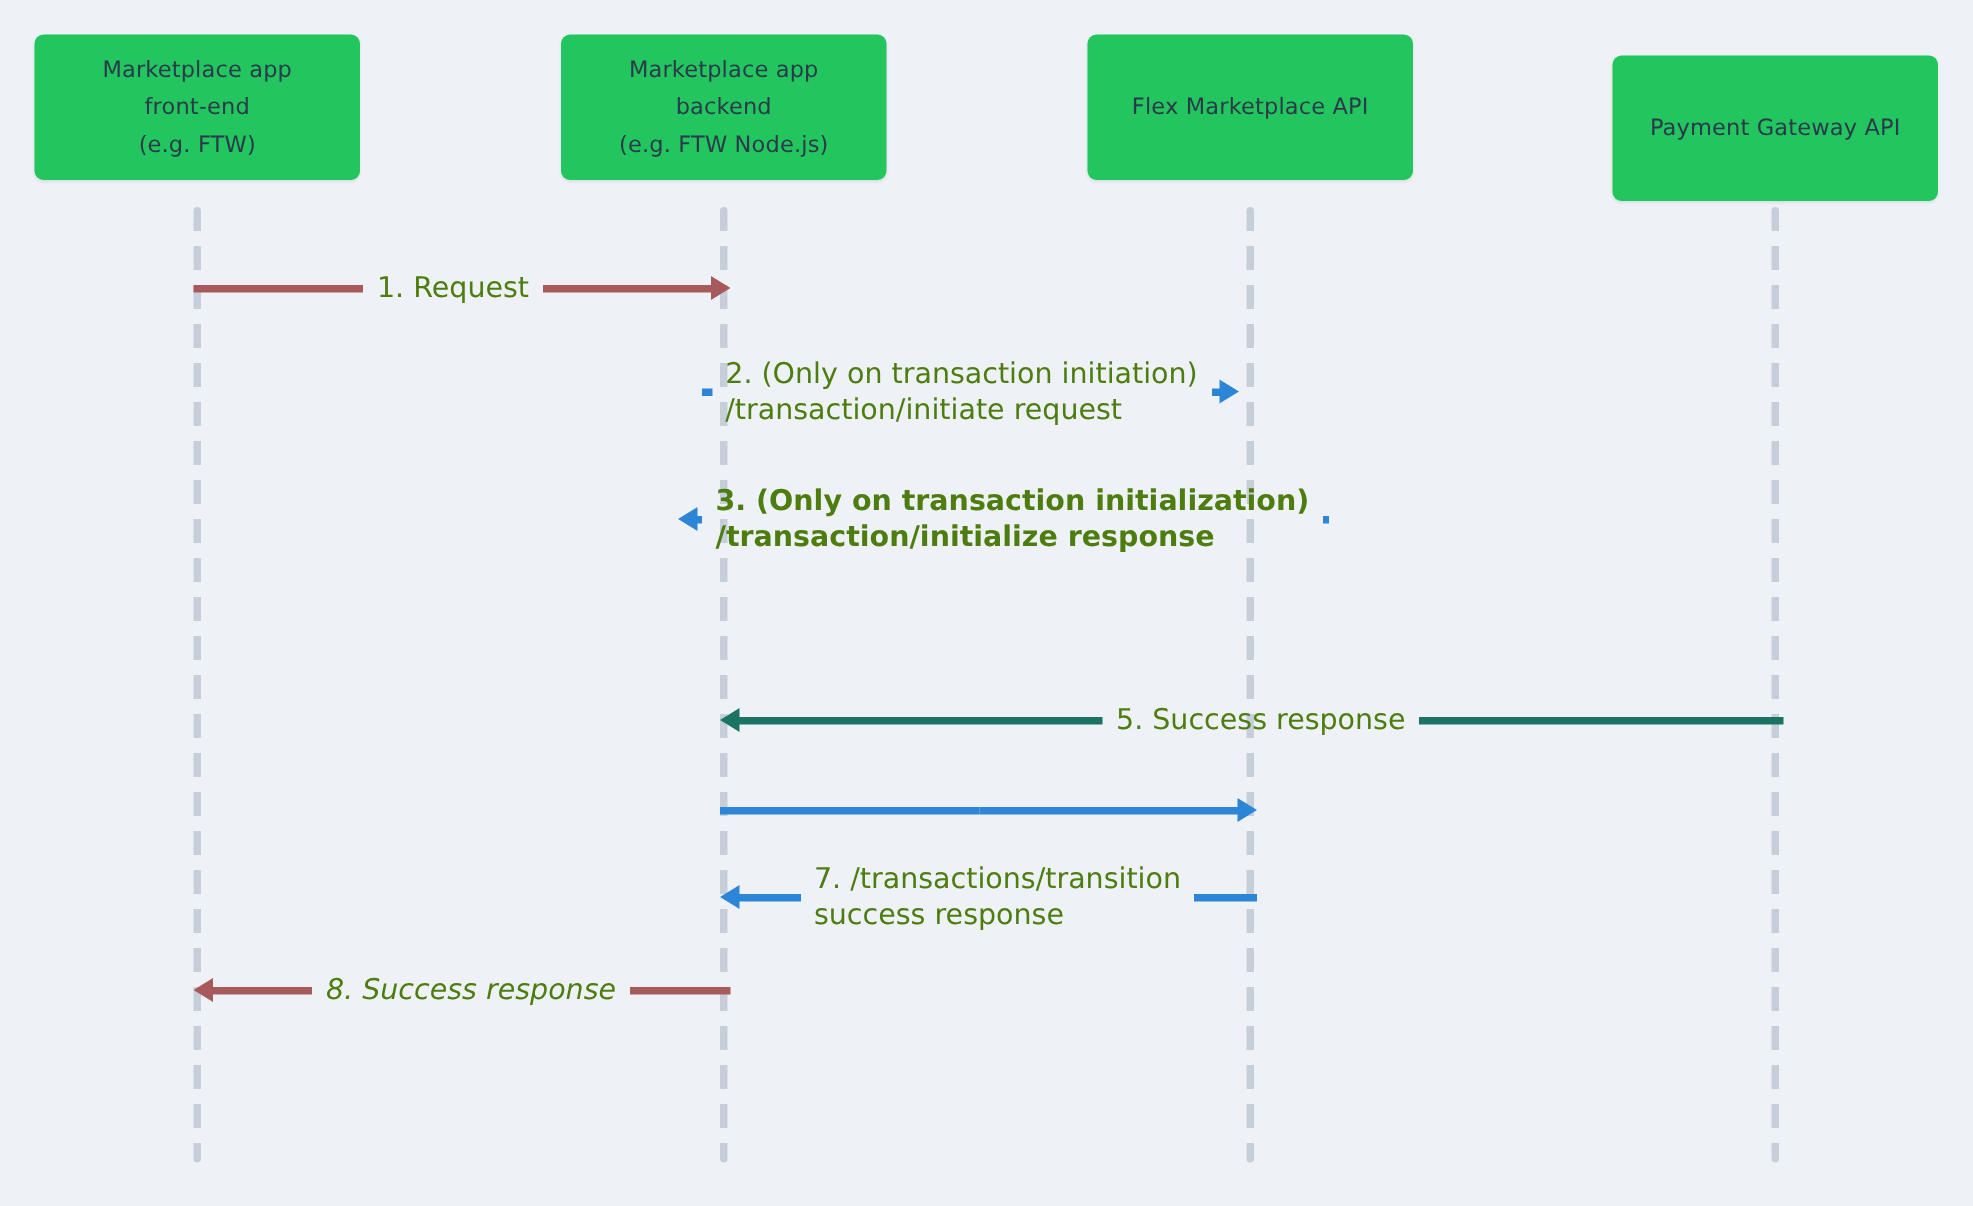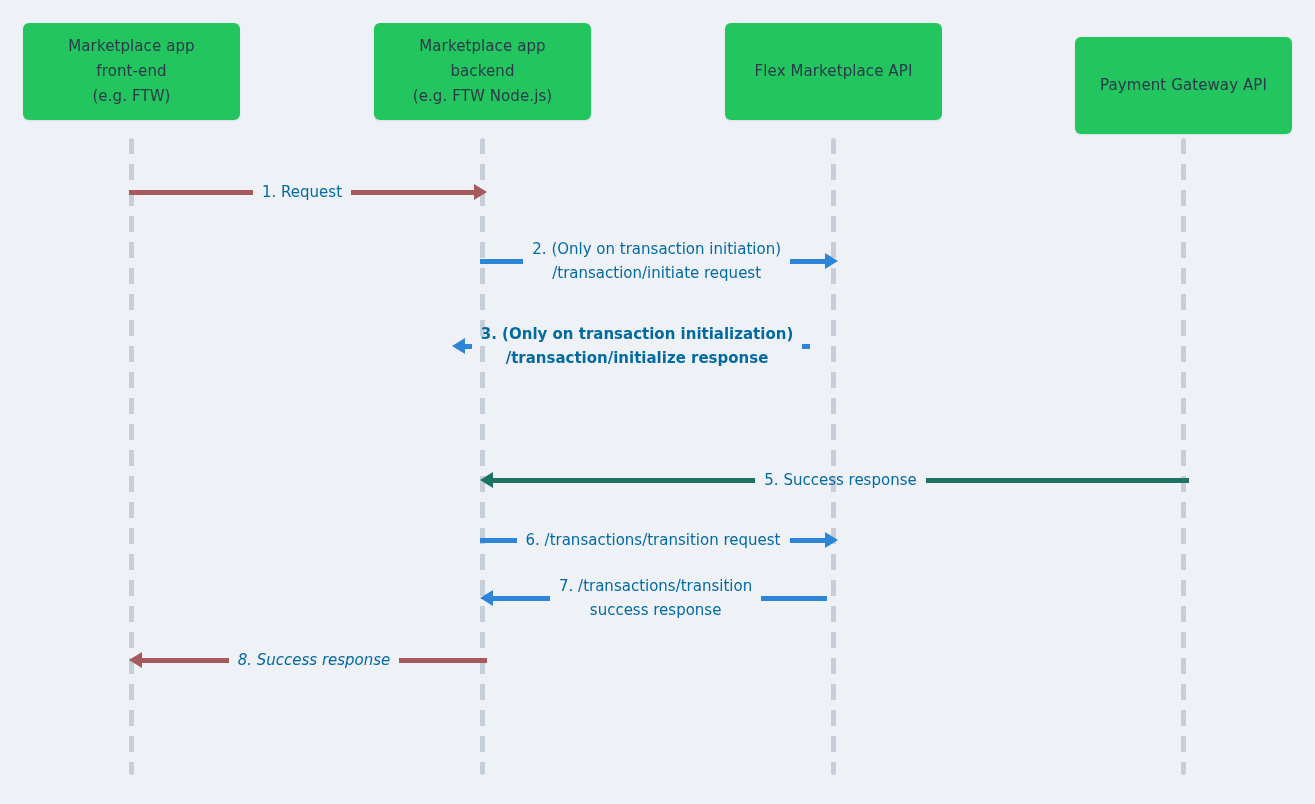--- a/index.html
+++ b/index.html
@@ -59,24 +59,23 @@
   }
   .msg .seg {
     flex: 1 1 auto;
     height: 5px;
     min-width: 4px;
     background: currentColor;
   }
   .msg .label {
     flex: 0 0 auto;
     padding: 0 9px;
-    color: #0369a1;
-    font-size: 15px;
+    color: #4d7c0f;
+    font-size: 19px;
     line-height: 24px;
-    text-align: center;
     white-space: pre-line;
   }
   
   .msg .head {
     flex: 0 0 auto;
     width: 0;
     height: 0;
     border-top: 8px solid transparent;
     border-bottom: 8px solid transparent;
   }
@@ -123,21 +122,21 @@
   <div class="lifeline" style="left:831px; top:138px; height:637px;"></div>
   <div class="lifeline" style="left:1181px; top:138px; height:637px;"></div>
 
   <div class="msg c-red" style="left:129px; top:180px; width:358px; height:24px;">
     <span class="seg"></span>
     <span class="label">1. Request</span>
     <span class="seg"></span>
     <span class="head right"></span>
   </div>
 
-  <div class="msg c-blue" style="left:480px; top:237px; width:358px; height:48px;">
+  <div class="msg c-blue" style="left:468px; top:237px; width:358px; height:48px;">
     <span class="seg" style="max-width:50px;"></span>
     <span class="label">2. (Only on transaction initiation)
 /transaction/initiate request</span>
     <span class="seg" style="max-width:36px;"></span>
     <span class="head right"></span>
   </div>
 
   <div class="msg c-blue" style="left:452px; top:322px; width:358px; height:48px;font-weight:bold;">
     <span class="head left"></span>
     <span class="seg" style="max-width:34px;"></span>
@@ -149,21 +148,20 @@
 
   <div class="msg c-green" style="left:480px; top:468px; width:709px; height:24px;">
     <span class="head left"></span>
     <span class="seg"></span>
     <span class="label">5. Success response</span>
     <span class="seg"></span>
   </div>
 
   <div class="msg c-blue" style="left:480px; top:528px; width:358px; height:24px;">
     <span class="seg"></span>
-    <span class="label">6. /transactions/transition request</span>
     <span class="seg"></span>
     <span class="head right"></span>
   </div>
 
   <div class="msg c-blue" style="left:480px; top:574px; width:358px; height:48px;">
     <span class="head left"></span>
     <span class="seg" style="max-width:58px;"></span>
     <span class="label">7. /transactions/transition
 success response</span>
     <span class="seg" style="max-width:66px;"></span>

